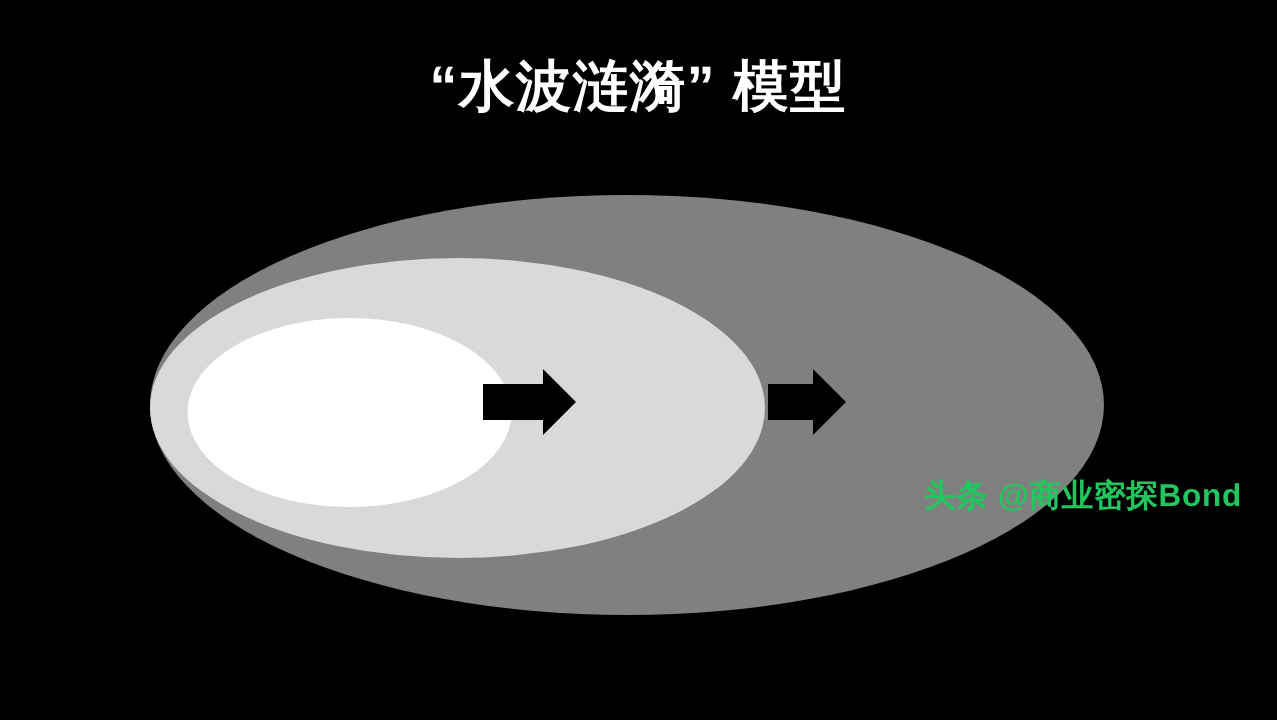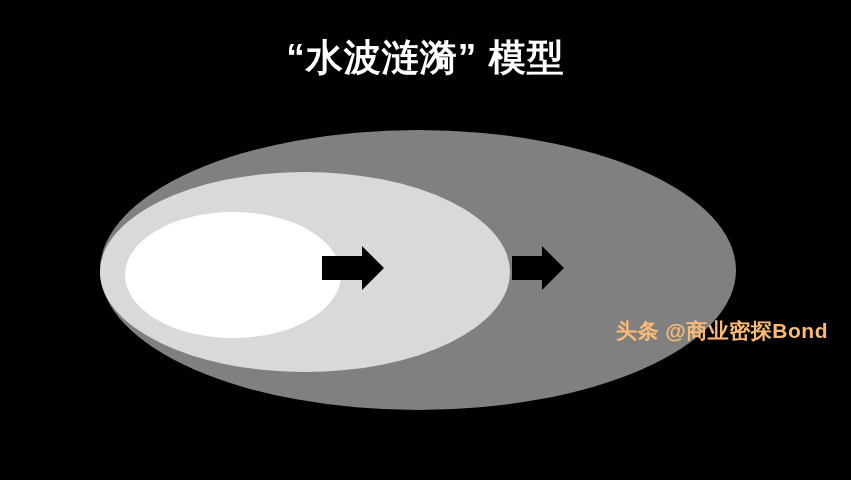--- a/index.html
+++ b/index.html
@@ -77,15 +77,15 @@
       <ellipse cx="233" cy="275" rx="108" ry="63" fill="#ffffff"></ellipse>
 
       <polygon fill="#000000" points="322,256 362,256 362,246 384,268 362,290 362,280 322,280"></polygon>
 
       <polygon fill="#000000" points="512,256 542,256 542,246 564,268 542,290 542,280 512,280"></polygon>
     </svg>
   </div>
 
   <div id="title" style="color: rgb(255, 255, 255);">“水波涟漪” 模型</div>
 
-  <div id="watermark" style="color: #fdba74;">头条 @商业密探Bond</div>
+  <div id="watermark" style="color: #22c55e;">头条 @商业密探Bond</div>
 
 </div>
 
 </body></html>

